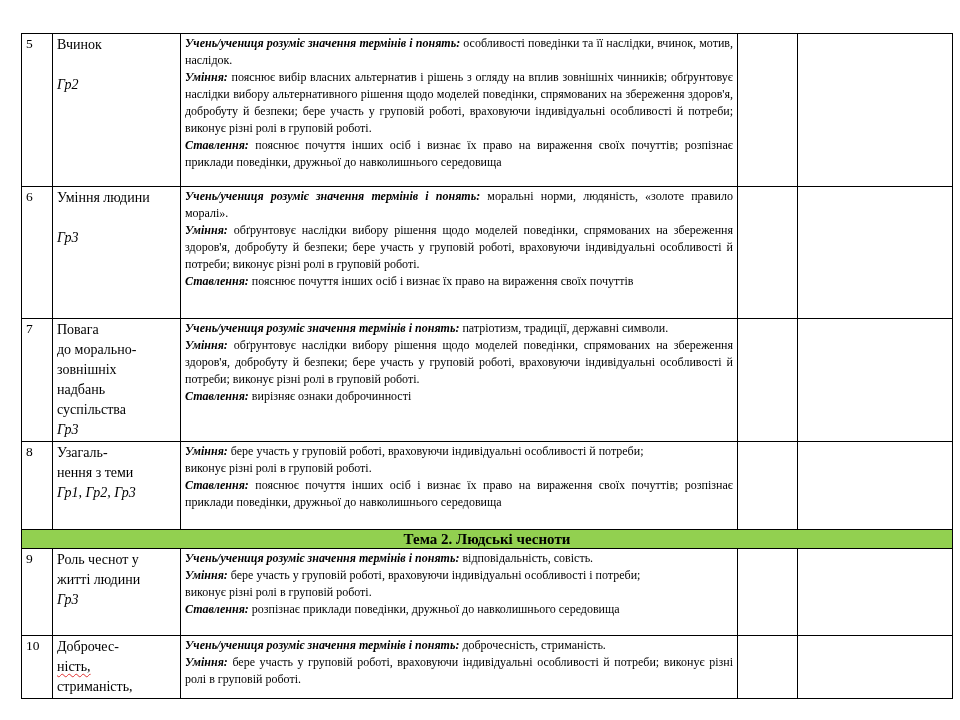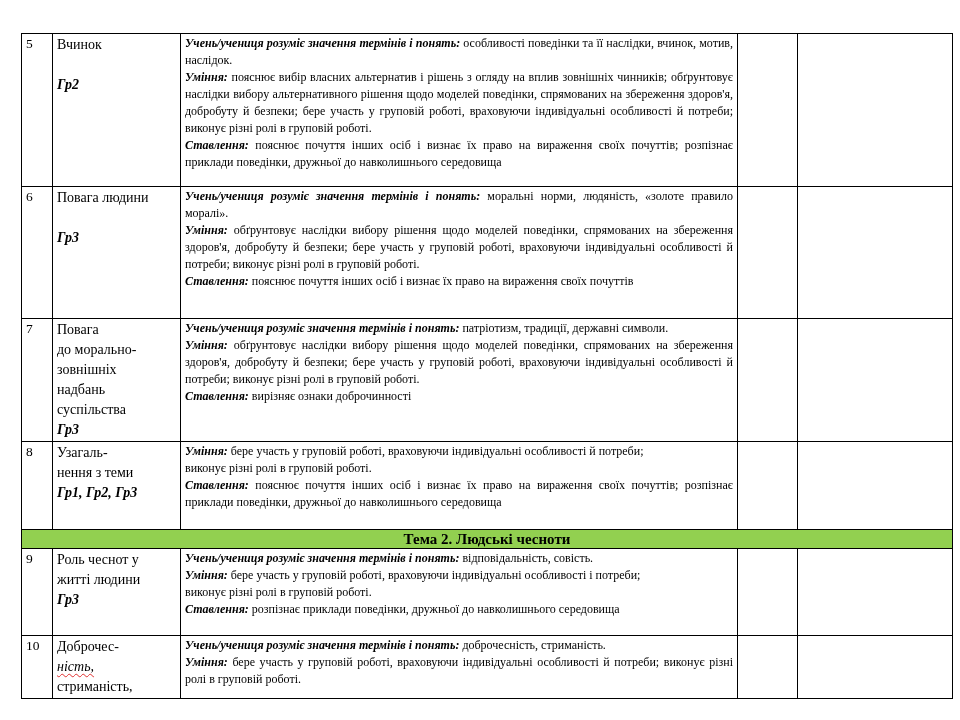--- a/index.html
+++ b/index.html
@@ -16,22 +16,22 @@
   }
   table.lesson td{
     border:1px solid #000;
     vertical-align:top;
     padding:1px 4px 1px 4px;
     overflow:hidden;
   }
   td.c-num{padding-left:7px;font-size:13.5px;line-height:18px;}
   td.c-topic{padding-left:5px;}
   .t-line{font-size:14px;line-height:20px;white-space:nowrap;}
-  .g{font-weight:bold;font-style:italic;}
-  .sp{text-decoration:underline wavy #e03030 1px;text-underline-offset:2px;text-decoration-skip-ink:none;font-style:italic;}
+  .g{font-weight:normal;font-style:italic;}
+  .sp{text-decoration:underline wavy #e03030 1px;text-underline-offset:2px;text-decoration-skip-ink:none;}
   td.c-out{padding-left:4px;padding-right:3px;}
   td.c-out p{
     margin:0;font-size:12px;line-height:17px;text-align:justify;
   }
   .bi{font-weight:bold;font-style:italic;}
   tr.band-row td{
     background:#92d050;text-align:center;vertical-align:middle;
     padding:0;font-weight:bold;font-size:15px;line-height:18px;
   }
 </style>
@@ -59,21 +59,21 @@
             <p><span class="bi">Учень/учениця розуміє значення термінів і понять:</span><span> особливості поведінки та її наслідки, вчинок, мотив, наслідок.</span></p>
             <p><span class="bi">Уміння:</span><span> пояснює вибір власних альтернатив і рішень з огляду на вплив зовнішніх чинників; обґрунтовує наслідки вибору альтернативного рішення щодо моделей поведінки, спрямованих на збереження здоров'я, добробуту й безпеки; бере участь у груповій роботі, враховуючи індивідуальні особливості й потреби; виконує різні ролі в груповій роботі.</span></p>
             <p><span class="bi">Ставлення:</span><span> пояснює почуття інших осіб і визнає їх право на вираження своїх почуттів; розпізнає приклади поведінки, дружньої до навколишнього середовища</span></p>
           </td>
           <td class="c-blank"></td>
           <td class="c-blank"></td>
         </tr>
         <tr style="height: 132px;">
           <td class="c-num"><span>6</span></td>
           <td class="c-topic">
-            <div class="t-line">Повага людини</div>
+            <div class="t-line">Уміння людини</div>
             <div class="t-line">&nbsp;</div>
             <div class="t-line g">Гр3</div>
           </td>
           <td class="c-out">
             <p><span class="bi">Учень/учениця розуміє значення термінів і понять:</span><span> моральні норми, людяність, «золоте правило моралі».</span></p>
             <p><span class="bi">Уміння:</span><span> обґрунтовує наслідки вибору рішення щодо моделей поведінки, спрямованих на збереження здоров'я, добробуту й безпеки; бере участь у груповій роботі, враховуючи індивідуальні особливості й потреби; виконує різні ролі в груповій роботі.</span></p>
             <p><span class="bi">Ставлення:</span><span> пояснює почуття інших осіб і визнає їх право на вираження своїх почуттів</span></p>
           </td>
           <td class="c-blank"></td>
           <td class="c-blank"></td>

